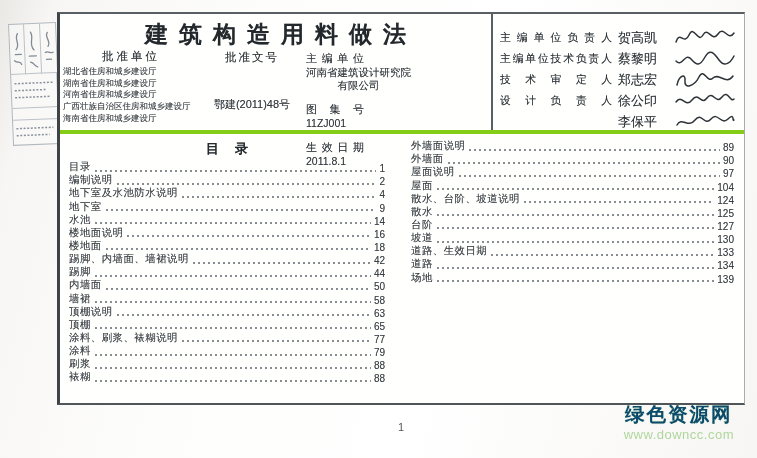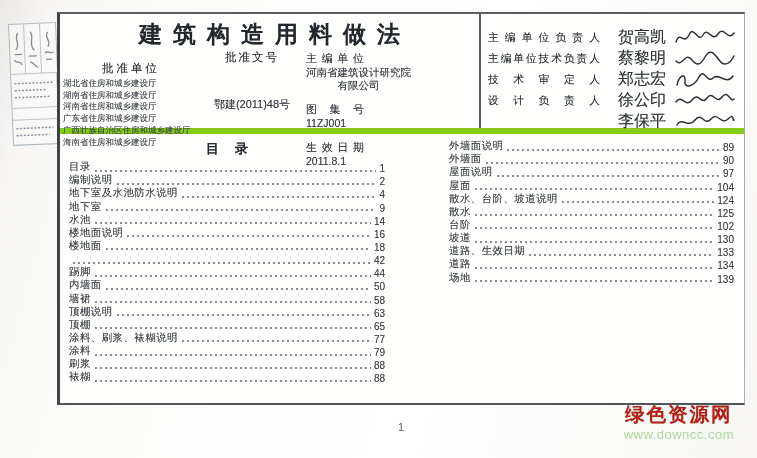--- a/index.html
+++ b/index.html
@@ -30,51 +30,51 @@
   .frame{
     position:absolute; left:57px; top:12px; width:688px; height:393px;
     border-top:2px solid #5a5f64; border-left:3px solid #3e4348;
     border-right:1px solid #a7acb1; border-bottom:2px solid #505559;
     background:#fffffe;
     text-shadow:0 0 .6px rgba(70,75,80,.5);
   }
 
   
   .header{ position:absolute; top:0; left:0; right:0; height:120px;
-    border-bottom:6px solid #84cc16; display:flex; }
+    border-bottom:4px solid #84cc16; display:flex; }
   .header-left{ width:438px; position:relative; border-right:2px solid #5a5f64; }
   .doc-title{
     position:absolute; top:5px; left:0; right:0; text-align:center;
     font-size:23px; font-weight:bold; color:#23282c;
     letter-spacing:11px; text-indent:11px; white-space:nowrap;
   }
   .header-cols{ position:absolute; top:35px; left:0; right:2px; bottom:2px; display:flex; }
   .col-approve{ width:142px; }
-  .approve-label{ text-align:center; font-size:11.5px; letter-spacing:3px; color:#2c3135;margin-top:12px; }
+  .approve-label{ text-align:center; font-size:11.5px; letter-spacing:3px; color:#2c3135; }
   .approve-units{ margin-top:2px; padding-left:3px; font-size:8.5px; line-height:11.7px;
     color:#41464c; white-space:nowrap; }
   .col-docno{ width:100px; display:flex; flex-direction:column; align-items:center; }
   .docno-label{ font-size:11.5px; letter-spacing:2px; color:#2c3135; margin-top:1px; }
   .docno-value{ font-size:11px; margin-top:32px; white-space:nowrap; color:#33383d; }
   .col-fields{ flex:1; display:flex; flex-direction:column; padding:1px 4px 4px 4px; }
   .field-row{ display:flex; align-items:flex-start;flex-direction:column; }
   .field-row + .field-row{ margin-top:9px; }
   .field-label{ width:58px; flex-shrink:0; font-size:11px; color:#2f3439;
     text-align-last:justify; margin-top:1px; }
   .field-value{ flex:1; text-align:center; font-size:10.5px; line-height:13px; color:#33383d; }
 
   .header-right{ flex:1; padding:13px 8px 6px 7px; }
   .sig-row{ display:flex; align-items:center; height:21px; }
   .sig-role{ width:112px; flex-shrink:0; font-size:10.8px; color:#2e3338; text-align-last:justify; }
-  .sig-name{ width:54px; flex-shrink:0; font-size:16px; color:#2e3338; margin-left:18px; white-space:nowrap; }
+  .sig-name{ width:54px; flex-shrink:0; font-size:13px; color:#2e3338; margin-left:6px; white-space:nowrap; }
   .sig-mark{ margin-left:2px; flex-shrink:0; }
 
   
   .toc{ position:absolute; top:122px; left:0; right:0; bottom:0;
-    padding:4px 10px 0 9px; display:flex;gap:38px; }
+    padding:4px 10px 0 9px; display:flex; }
   .toc-col{ display:flex; flex-direction:column; }
   .toc-left{ width:316px; }
   .toc-right{ flex:1; margin-left:26px; }
   .toc-heading{ text-align:center; font-size:13px; font-weight:bold; color:#262b2f;
     letter-spacing:16px; text-indent:16px; margin-bottom:3px; }
   .toc-row{ display:flex; align-items:flex-end; height:13.15px; font-size:10.4px; color:#3c4146; }
   .toc-t{ white-space:nowrap; letter-spacing:.5px; }
   .leader{ flex:1; height:2px; margin:0 3px 2.5px 4px;
     background:repeating-linear-gradient(to right,#878d92 0 2px,transparent 2px 5px); }
   .toc-p{ white-space:nowrap; font-size:10px; color:#3c4146; }
@@ -124,21 +124,20 @@
   <div class="header">
     <div class="header-left">
       <div class="doc-title">建筑构造用料做法</div>
       <div class="header-cols">
         <div class="col-approve">
           <div class="approve-label">批准单位</div>
           <div class="approve-units">
             <div>湖北省住房和城乡建设厅</div>
             <div>湖南省住房和城乡建设厅</div>
             <div>河南省住房和城乡建设厅</div>
-            <div>广东省住房和城乡建设厅</div>
             <div>广西壮族自治区住房和城乡建设厅</div>
             <div>海南省住房和城乡建设厅</div>
           </div>
         </div>
         <div class="col-docno">
           <div class="docno-label">批准文号</div>
           <div class="docno-value">鄂建(2011)48号</div>
         </div>
         <div class="col-fields">
           <div class="field-row">
@@ -231,20 +230,21 @@
           <span class="toc-t">楼地面说明</span>
           <span class="leader"></span>
           <span class="toc-p">16</span>
         </div>
       <div class="toc-row">
           <span class="toc-t">楼地面</span>
           <span class="leader"></span>
           <span class="toc-p">18</span>
         </div>
       <div class="toc-row">
+          <span class="toc-t">踢脚、内墙面、墙裙说明</span>
           <span class="leader"></span>
           <span class="toc-p">42</span>
         </div>
       <div class="toc-row">
           <span class="toc-t">踢脚</span>
           <span class="leader"></span>
           <span class="toc-p">44</span>
         </div>
       <div class="toc-row">
           <span class="toc-t">内墙面</span>
@@ -315,21 +315,21 @@
           <span class="toc-p">124</span>
         </div>
       <div class="toc-row">
           <span class="toc-t">散水</span>
           <span class="leader"></span>
           <span class="toc-p">125</span>
         </div>
       <div class="toc-row">
           <span class="toc-t">台阶</span>
           <span class="leader"></span>
-          <span class="toc-p">102</span>
+          <span class="toc-p">127</span>
         </div>
       <div class="toc-row">
           <span class="toc-t">坡道</span>
           <span class="leader"></span>
           <span class="toc-p">130</span>
         </div>
       <div class="toc-row">
           <span class="toc-t">道路、生效日期</span>
           <span class="leader"></span>
           <span class="toc-p">133</span>
@@ -344,15 +344,15 @@
           <span class="leader"></span>
           <span class="toc-p">139</span>
         </div>
     </div>
   </div>
 </div>
 
 <div class="page-num">1</div>
 
 <div class="watermark">
-  <div class="wm-site" style="color: #b91c1c;">绿色资源网</div>
+  <div class="wm-site" style="color: #0c4a6e;">绿色资源网</div>
   <div class="wm-url" style="color: rgb(175, 214, 157);">www.downcc.com</div>
 </div>
 
 </body></html>

